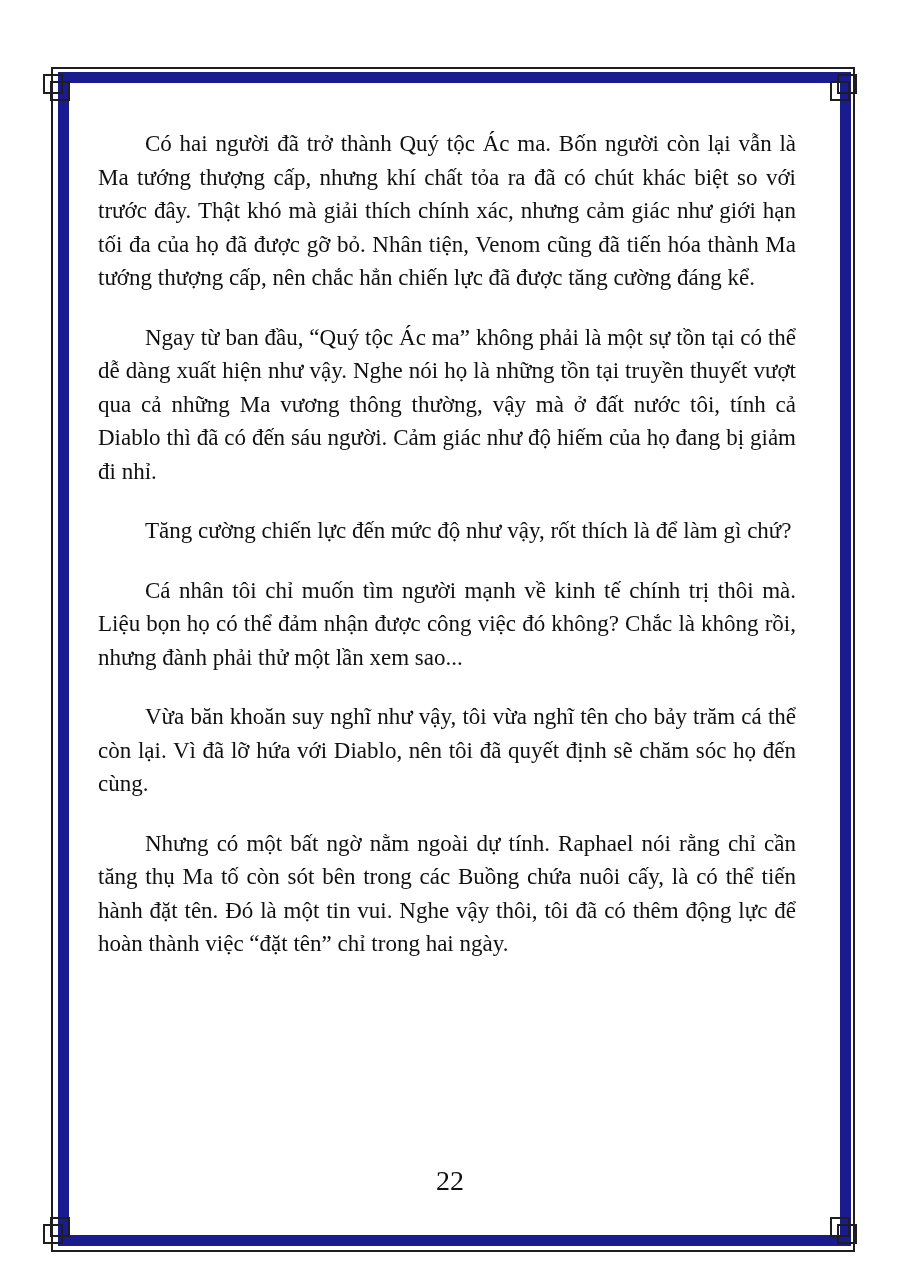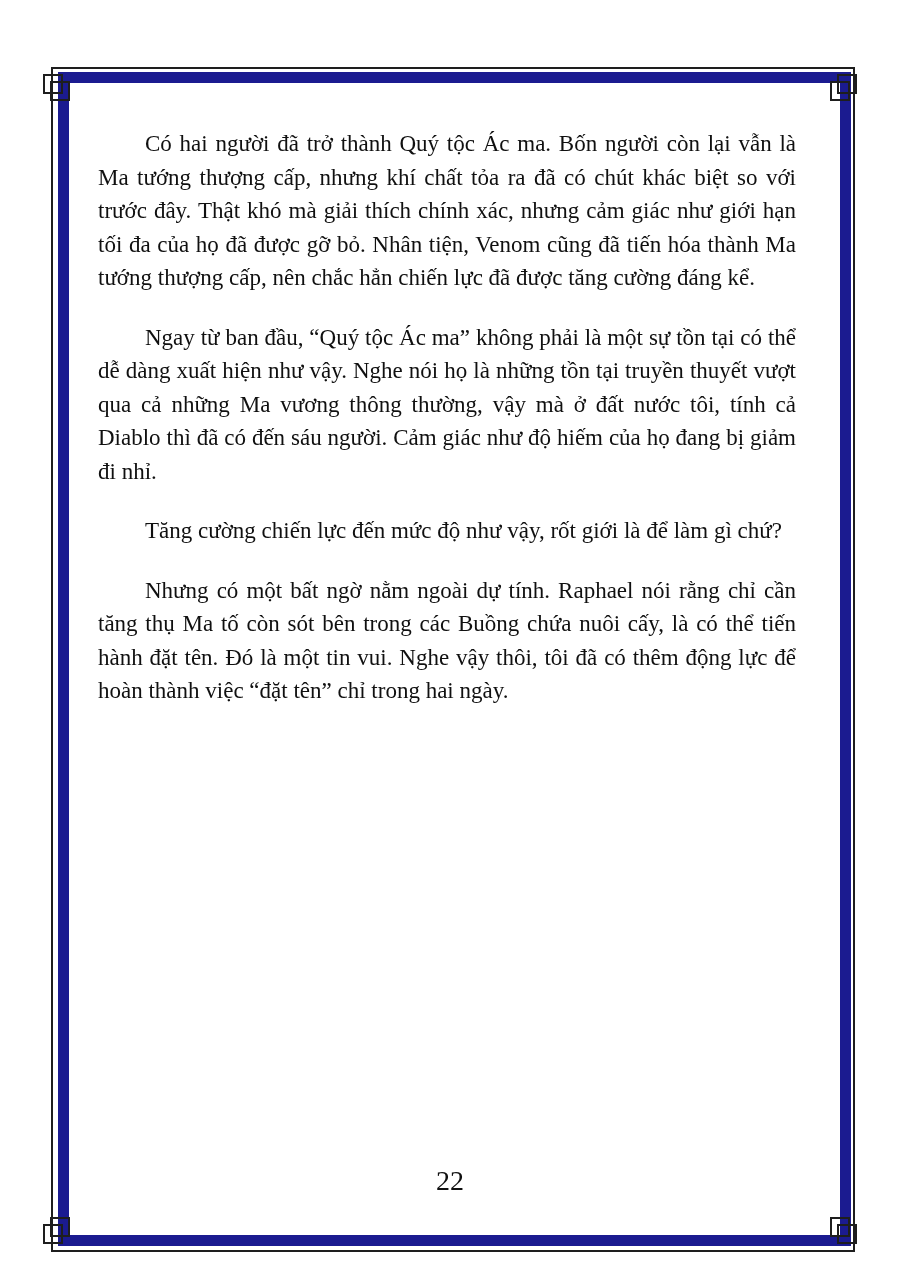--- a/index.html
+++ b/index.html
@@ -99,19 +99,21 @@
     <span class="sq sq-b"></span>
   </div>
   <div class="corner br">
     <span class="sq sq-a"></span>
     <span class="sq sq-b"></span>
   </div>
 
   <div class="content">
     <p>Có hai người đã trở thành Quý tộc Ác ma. Bốn người còn lại vẫn là Ma tướng thượng cấp, nhưng khí chất tỏa ra đã có chút khác biệt so với trước đây. Thật khó mà giải thích chính xác, nhưng cảm giác như giới hạn tối đa của họ đã được gỡ bỏ. Nhân tiện, Venom cũng đã tiến hóa thành Ma tướng thượng cấp, nên chắc hẳn chiến lực đã được tăng cường đáng kể.</p>
     <p>Ngay từ ban đầu, “Quý tộc Ác ma” không phải là một sự tồn tại có thể dễ dàng xuất hiện như vậy. Nghe nói họ là những tồn tại truyền thuyết vượt qua cả những Ma vương thông thường, vậy mà ở đất nước tôi, tính cả Diablo thì đã có đến sáu người. Cảm giác như độ hiếm của họ đang bị giảm đi nhỉ.</p>
-    <p>Tăng cường chiến lực đến mức độ như vậy, rốt giới là để làm gì chứ?</p>
+    <p>Tăng cường chiến lực đến mức độ như vậy, rốt thích là để làm gì chứ?</p>
+    <p>Cá nhân tôi chỉ muốn tìm người mạnh về kinh tế chính trị thôi mà. Liệu bọn họ có thể đảm nhận được công việc đó không? Chắc là không rồi, nhưng đành phải thử một lần xem sao...</p>
+    <p>Vừa băn khoăn suy nghĩ như vậy, tôi vừa nghĩ tên cho bảy trăm cá thể còn lại. Vì đã lỡ hứa với Diablo, nên tôi đã quyết định sẽ chăm sóc họ đến cùng.</p>
     <p>Nhưng có một bất ngờ nằm ngoài dự tính. Raphael nói rằng chỉ cần tăng thụ Ma tố còn sót bên trong các Buồng chứa nuôi cấy, là có thể tiến hành đặt tên. Đó là một tin vui. Nghe vậy thôi, tôi đã có thêm động lực để hoàn thành việc “đặt tên” chỉ trong hai ngày.</p>
   </div>
 
   <div class="page-number">22</div>
 
 </div>
 
 </body></html>

